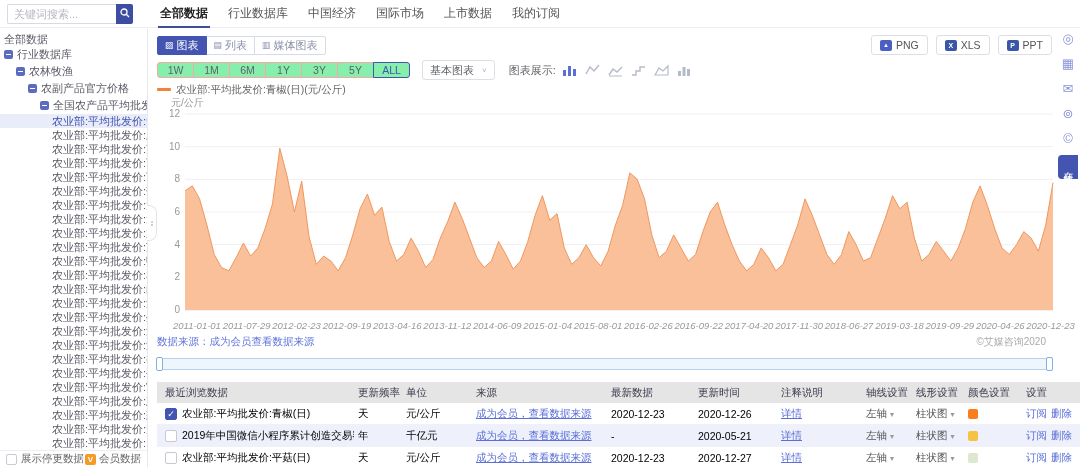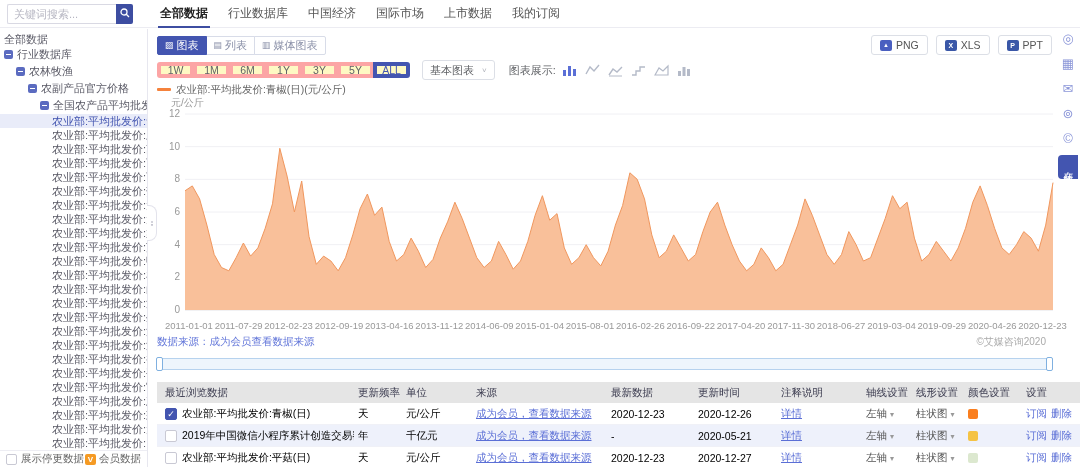--- a/index.html
+++ b/index.html
@@ -58,41 +58,41 @@
   .vbtn.active { background:#4355b0; border-color:#4355b0; color:#fff; z-index:1; }
   .vbtn .micon { font-size:9px; line-height:1; }
   .export-group { margin-left:auto; display:flex; gap:8px; }
   .ebtn { height:20px; padding:0 8px; font-size:10.5px; color:#555; background:#fff;
           border:1px solid #dcdfe6; border-radius:3px; display:flex; align-items:center; gap:4px; cursor:pointer; }
   .eicon { width:12px; height:11px; border-radius:2px; background:#3a57a7; color:#fff; font-size:7px;
            font-weight:bold; display:flex; align-items:center; justify-content:center; }
 
   .row2 { display:flex; align-items:center; height:20px; margin-bottom:3px; }
   .ranges { display:flex; }
-  .rbtn { width:37px; height:16px; font-size:10.5px; color:#606266; background:#fef9c3;
-          border:4px solid #fca5a5; margin-left:-1px; display:flex; align-items:center;
+  .rbtn { width:37px; height:16px; font-size:10.5px; color:#606266; background:#86efac;
+          border:1px solid #fca5a5; margin-left:-1px; display:flex; align-items:center;
           justify-content:center; cursor:pointer; }
   .rbtn:first-child { border-radius:3px 0 0 3px; margin-left:0; }
   .rbtn:last-child { border-radius:0 3px 3px 0; }
   .rbtn.active { color:#4355b0; border-color:#4355b0; z-index:1; }
   .select-btn { margin-left:12px; height:20px; padding:0 7px; font-size:11px; color:#606266;
                 background:#fff; border:1px solid #dcdfe6; border-radius:3px; display:flex;
                 align-items:center; gap:8px; cursor:pointer; }
   .select-btn .caret { font-size:8px; color:#b0b3bb; }
   .cd-label { margin-left:14px; font-size:11px; color:#606266; }
   .ct-icons { display:flex; gap:7px; margin-left:6px; align-items:center; }
   .ct-icon { width:16px; height:14px; display:flex; align-items:flex-end; cursor:pointer; }
 
   .legend { display:flex; align-items:center; height:13px; font-size:10.5px; color:#666; cursor:pointer; }
   .legend-dash { width:14px; height:3px; background:#f5823c; border-radius:1px; margin-right:5px; }
   .unit-label { height:12px; font-size:10px; color:#999; padding-left:14px; }
 
   .chart-svg { display:block; }
-  .x-labels { display:flex; justify-content:space-between; width:902px; margin-left:8px;
-              font-size:9.5px; color:#999; height:12px; }
+  .x-labels { display:flex; justify-content:space-between; width:902px; margin-left:16px;
+              font-size:9.5px; color:#999; height:12px;font-style:italic; }
   .cfooter { display:flex; justify-content:space-between; align-items:center; height:14px;
              margin-top:3px; padding-right:34px; }
   .src-line { font-size:10.5px; color:#6276d9; cursor:pointer; }
   .copyright { font-size:10px; color:#aaa; }
 
   .datazoom { position:relative; margin-top:9px; margin-right:28px; height:12px;
               border:1px solid #b6d2ee; background:#eef5fc; border-radius:6px; cursor:pointer; }
   .dz-handle { position:absolute; top:-2px; width:7px; height:14px; background:#fff;
                border:1px solid #7fb0e0; border-radius:2px; }
   .dz-handle.left { left:-2px; } .dz-handle.right { right:-2px; }
@@ -377,21 +377,21 @@
         <span>2013-04-16</span>
         <span>2013-11-12</span>
         <span>2014-06-09</span>
         <span>2015-01-04</span>
         <span>2015-08-01</span>
         <span>2016-02-26</span>
         <span>2016-09-22</span>
         <span>2017-04-20</span>
         <span>2017-11-30</span>
         <span>2018-06-27</span>
-        <span>2019-03-04</span>
+        <span>2019-03-18</span>
         <span>2019-09-29</span>
         <span>2020-04-26</span>
         <span>2020-12-23</span>
       </div>
 
     <div class="cfooter">
       <span class="src-line">数据来源：成为会员查看数据来源</span>
       <span class="copyright">©艾媒咨询2020</span>
     </div>
 

